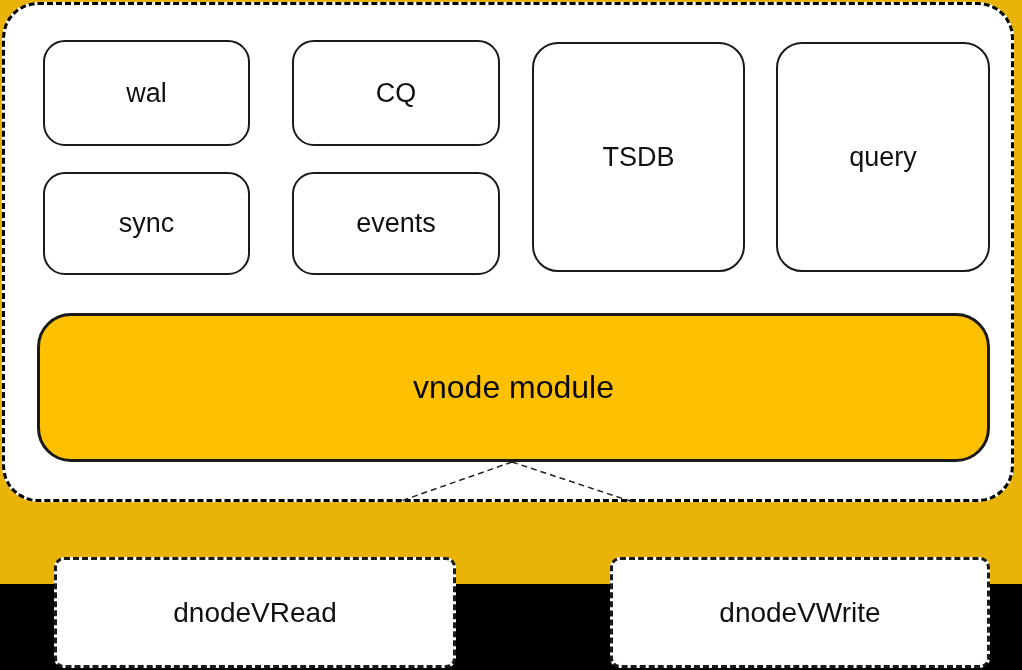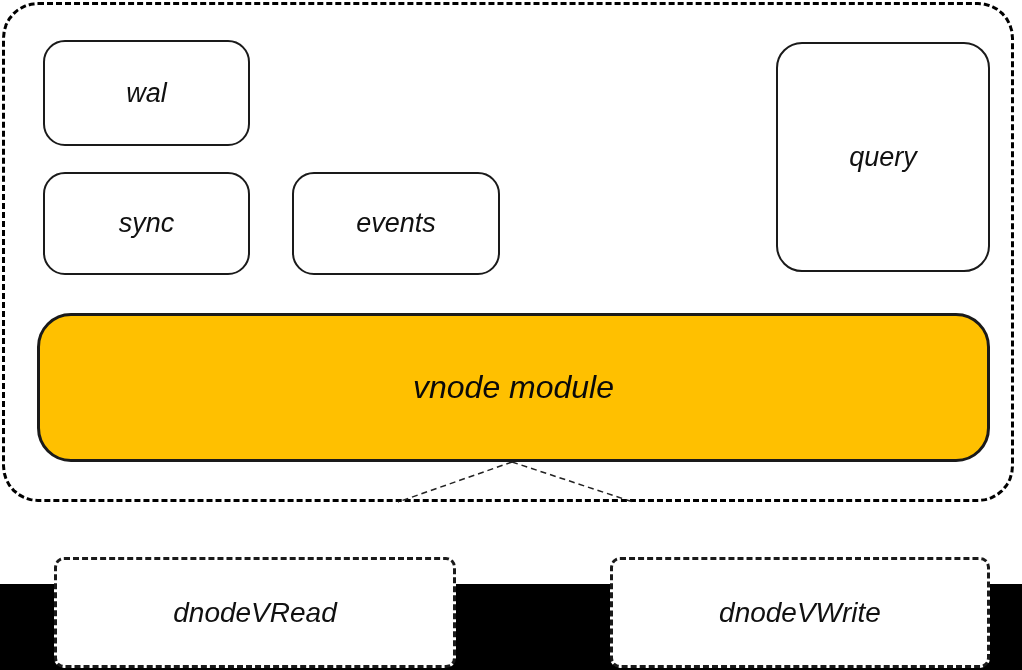--- a/index.html
+++ b/index.html
@@ -8,22 +8,21 @@
     background: #000000;
     width: 1022px;
     height: 670px;
     overflow: hidden;
     font-family: "Liberation Sans", sans-serif;
   }
   .canvas {
     position: relative;
     width: 1022px;
     height: 584px;
-    background: #ffffff;
-    font-style: italic;
+    background: #eab308;
   }
   
   .vnode-container {
     position: absolute;
     left: 2px;
     top: 2px;
     width: 1012px;
     height: 500px;
     box-sizing: border-box;
     background: #ffffff;
@@ -95,29 +94,35 @@
 <body>
 
 <div class="canvas">
 
   <div class="vnode-container"></div>
 
   <div class="module box-wal">
     <span>wal</span>
   </div>
 
+  <div class="module box-cq">
+    <span>CQ</span>
+  </div>
 
   <div class="module box-events">
     <span>events</span>
   </div>
 
   <div class="module box-sync">
     <span>sync</span>
   </div>
 
+  <div class="module box-tsdb">
+    <span>TSDB</span>
+  </div>
 
   <div class="module box-query">
     <span>query</span>
   </div>
 
   <div class="vnode-module">
     <span>vnode module</span>
   </div>
 
   <svg class="links" viewBox="0 0 1022 670" xmlns="http://www.w3.org/2000/svg">

